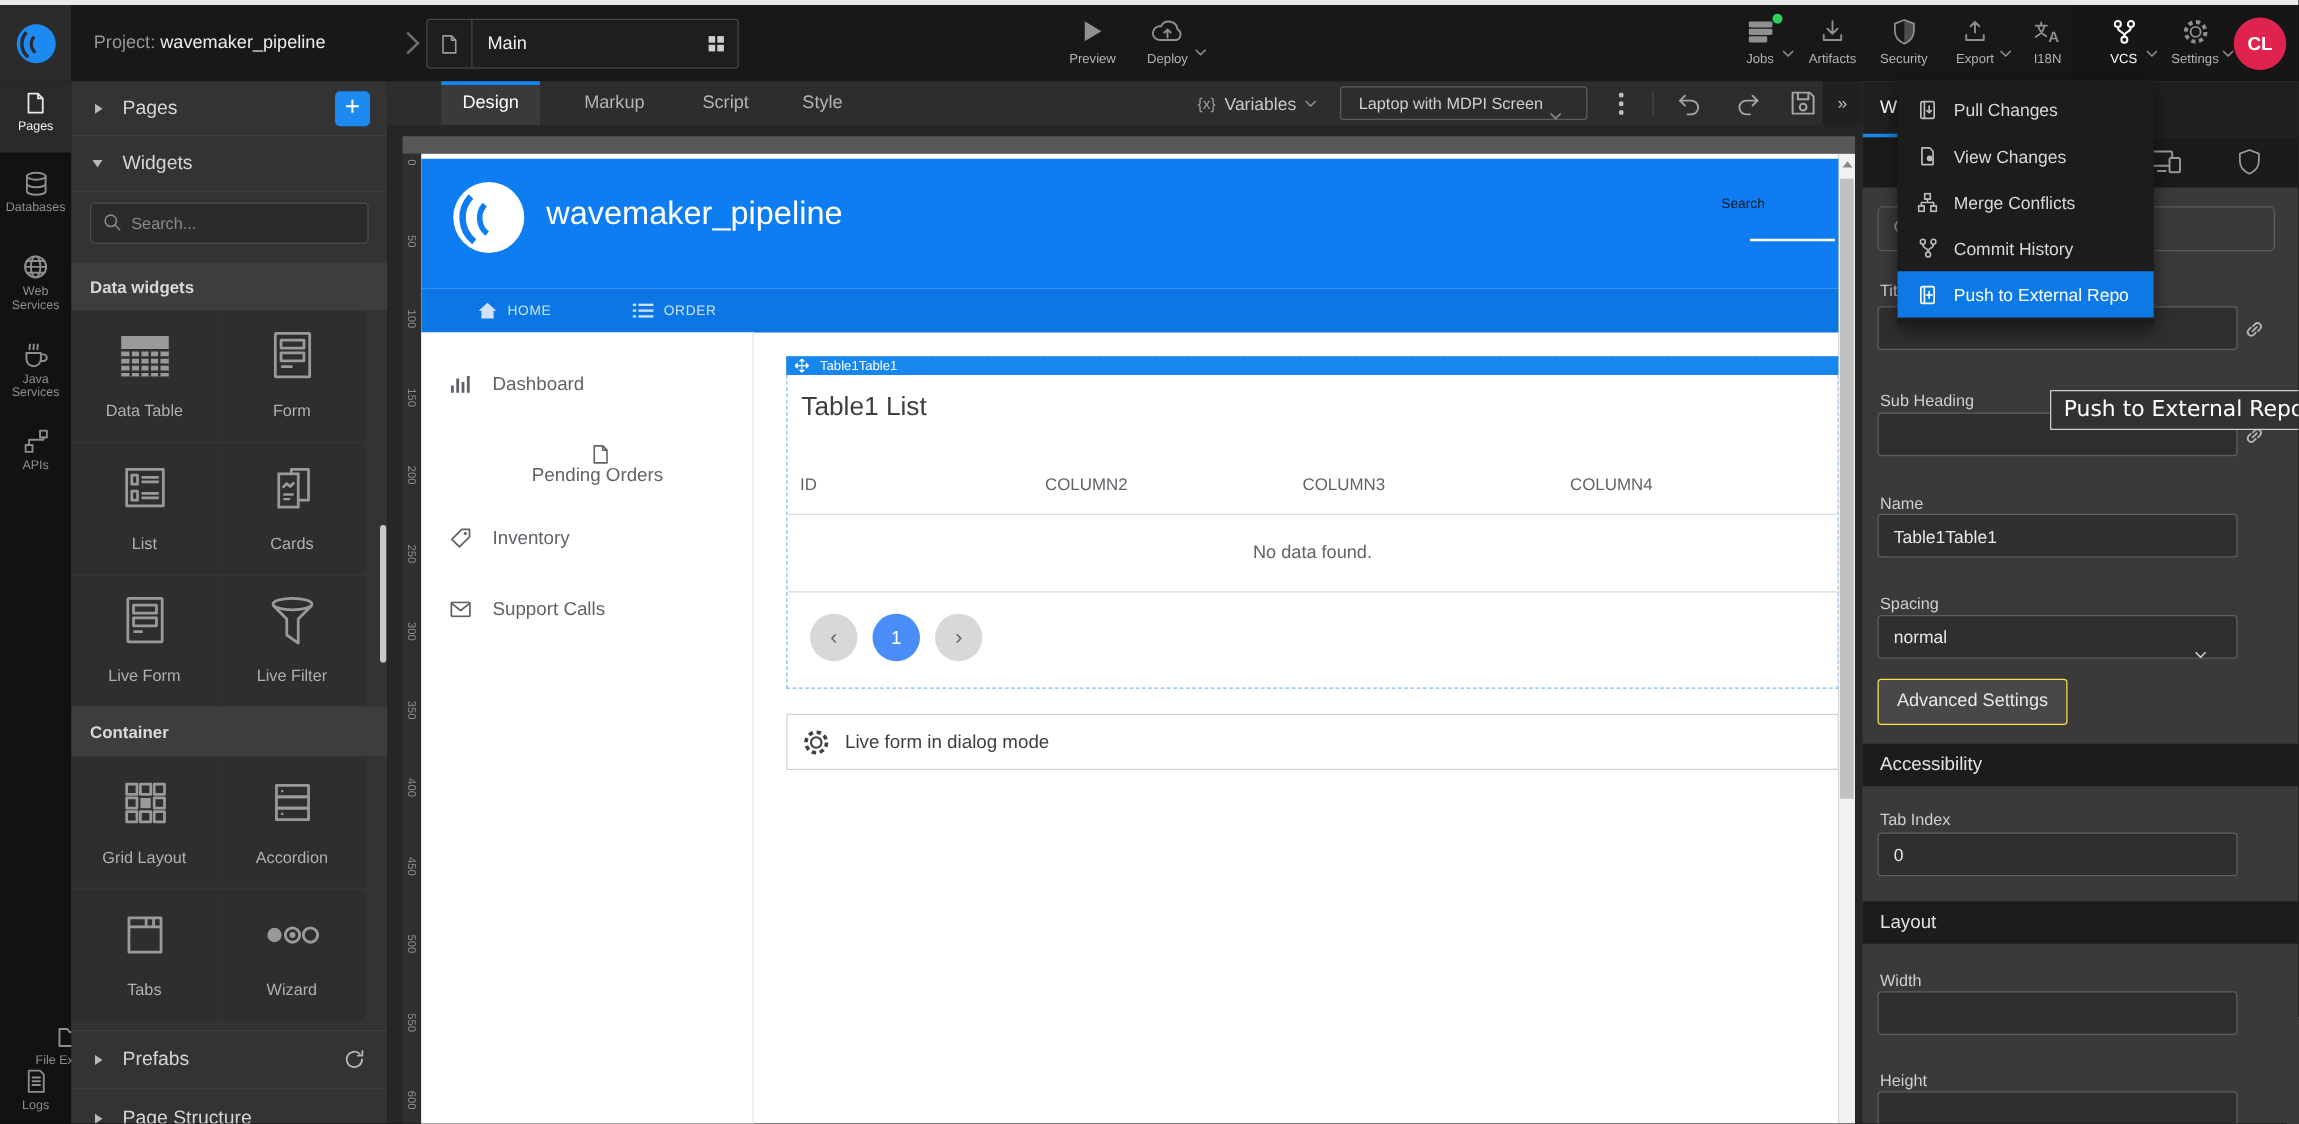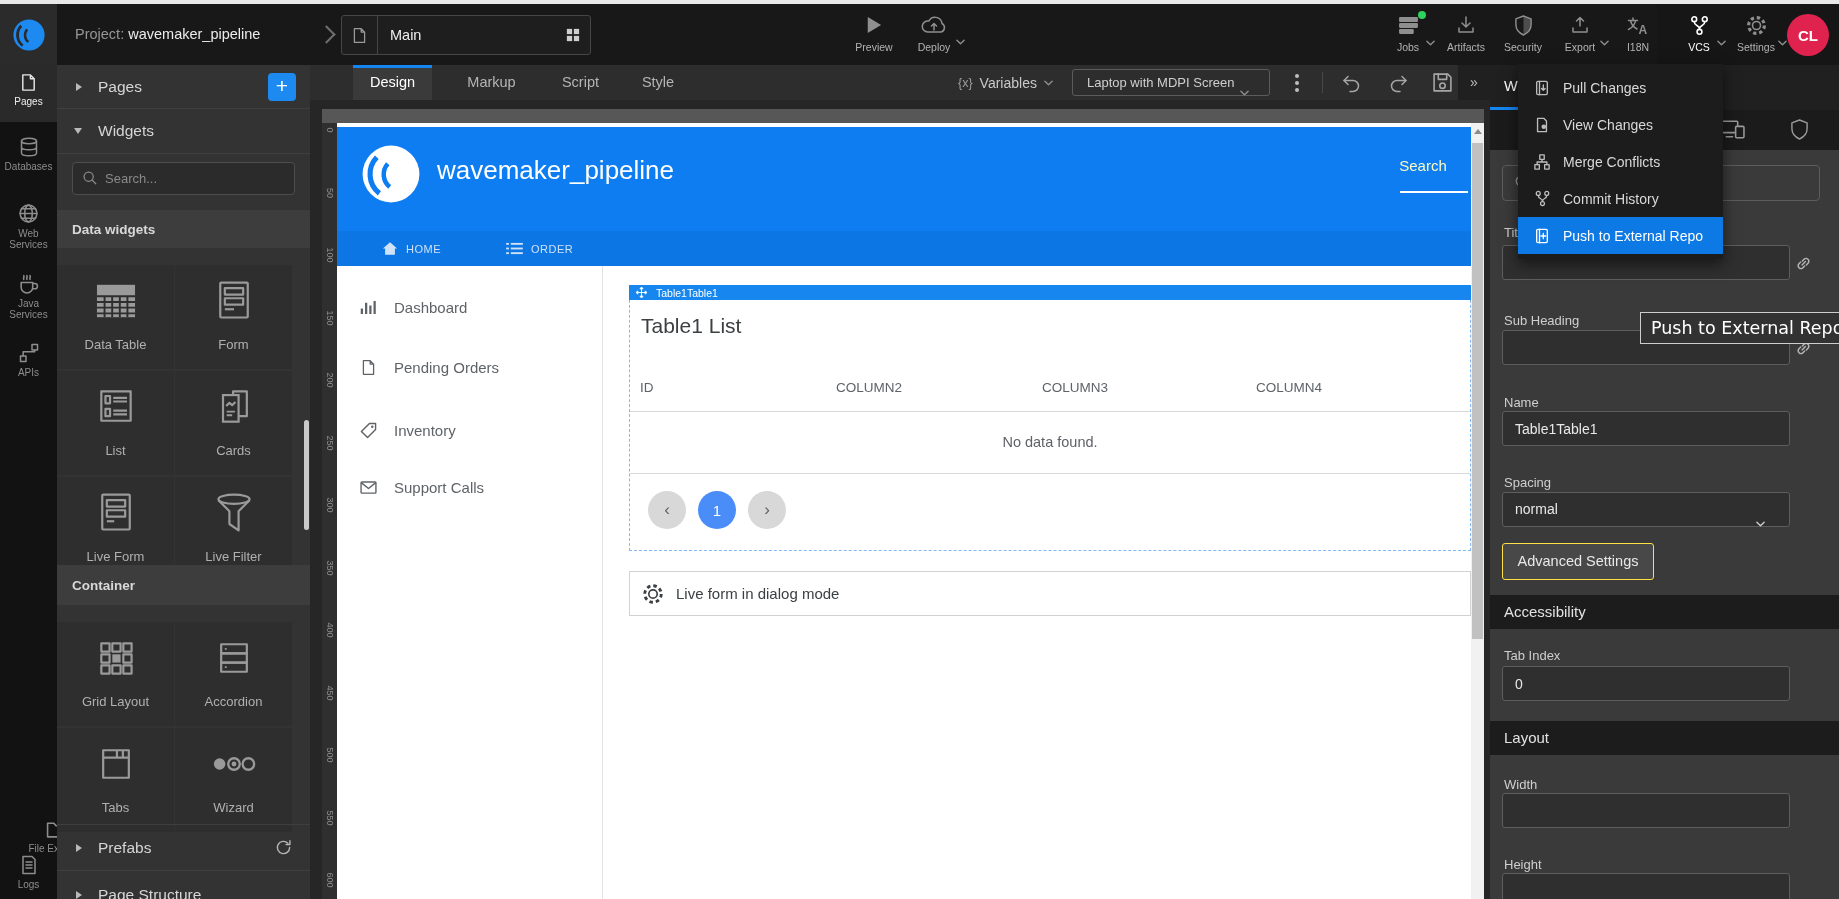--- a/index.html
+++ b/index.html
@@ -38,21 +38,21 @@
   .lp-row{position:absolute;left:0;width:253px;display:flex;align-items:center;color:#d5d5d5;border-bottom:1px solid #3f3f3f;box-sizing:border-box;font-size:15.5px;}
   .tri-r{width:0;height:0;border-left:6px solid #b9b9b9;border-top:4.5px solid transparent;border-bottom:4.5px solid transparent;margin-left:19px;}
   .tri-d{width:0;height:0;border-top:6px solid #b9b9b9;border-left:4.5px solid transparent;border-right:4.5px solid transparent;margin-left:17px;}
   .lp-row .t{margin-left:16px;}
   .addbtn{position:absolute;left:211px;top:8px;width:28px;height:28px;background:#1d8af2;border-radius:4px;color:#fff;font-size:21px;line-height:26px;text-align:center;}
   .collapsebtn{left:310px;top:71px;width:23px;height:29px;background:#3a3a3a;color:#c9c9c9;font-size:14px;text-align:center;line-height:29px;border-radius:2px;}
   .lp-search{position:absolute;left:15px;top:97px;width:223px;height:33px;background:#2b2b2b;border:1px solid #4d4d4d;border-radius:4px;box-sizing:border-box;color:#c9c9c9;font-size:13px;padding:0 8px 0 32px;font-family:inherit;outline:none;}
   .lp-search::placeholder{color:#8a8a8a;}
   .lp-searchic{position:absolute;left:25px;top:105px;color:#8a8a8a;}
   .lp-sec{position:absolute;left:0;width:253px;background:#3d3d3d;color:#d8d8d8;font-weight:bold;font-size:13.5px;box-sizing:border-box;padding-left:15px;display:flex;align-items:center;}
-  .tile{position:absolute;width:117px;height:104px;background:#2e2e2e;text-align:center;margin-top:16px;}
+  .tile{position:absolute;width:117px;height:104px;background:#2e2e2e;text-align:center;}
   .tile .tic{height:72px;display:flex;align-items:center;justify-content:center;color:#9a9a9a;}
   .tile .tl{font-size:13px;color:#b0b0b0;}
   .lp-thumb{position:absolute;left:247px;top:355px;width:5px;height:110px;background:#c9c9c9;border-radius:3px;}
   
   .canvas{left:310px;top:65px;width:1180px;height:834px;background:#262626;}
   .ctb{position:absolute;left:0;top:0;width:1180px;height:35px;background:#2d2d2d;}
   .ctab{position:absolute;top:0;height:35px;line-height:35px;text-align:center;color:#b5b5b5;font-size:14.5px;}
   .ctab.active{background:#3a3a3a;box-shadow:inset 0 3px 0 #1585f0;color:#fff;}
   .devsel{position:absolute;left:762px;top:4px;width:198px;height:27px;border:1px solid #5c5c5c;border-radius:3px;box-sizing:border-box;color:#cfcfcf;font-size:13px;line-height:25px;padding-left:14px;}
   .devsel .caret{position:absolute;right:10px;top:10px;}
@@ -64,21 +64,21 @@
   .rmark{position:absolute;left:0;width:15px;text-align:center;font-size:9px;color:#8e8e8e;transform:rotate(90deg);}
   .page{position:absolute;left:27px;top:23px;width:1134px;height:776px;background:#ffffff;overflow:hidden;}
   .csb{position:absolute;left:1161px;top:23px;width:13px;height:776px;background:#f1f1f1;}
   .csb .up{position:absolute;left:3px;top:6px;width:0;height:0;border-bottom:5px solid #8a8a8a;border-left:4px solid transparent;border-right:4px solid transparent;}
   .csb .thumb{position:absolute;left:1px;top:20px;width:11px;height:496px;background:#c1c1c1;}
   
   .apphead{position:absolute;left:0;top:4px;width:1134px;height:104px;background:#0d7df1;}
   .appnav{position:absolute;left:0;top:108px;width:1134px;height:35px;background:#0b76e4;display:flex;align-items:center;color:#cfe2fa;font-size:11px;letter-spacing:.5px;}
   .appnav .item{display:flex;align-items:center;gap:8px;margin-left:45px;}
   .apptitle{position:absolute;left:100px;top:28px;color:#fff;font-size:26px;}
-  .appsearch{position:absolute;left:1040px;top:30px;width:92px;text-align:center;color:#fef9c3;font-size:15px;}
+  .appsearch{position:absolute;left:1040px;top:30px;width:92px;text-align:left;color:#0f172a;font-size:11px;}
   .appsearchline{position:absolute;left:1063px;top:64px;width:68px;height:2px;background:#fff;}
   .sidenav{position:absolute;left:0;top:143px;width:266px;height:633px;background:#fff;border-right:1px solid #e3e3e3;box-sizing:border-box;}
   .sn-item{position:absolute;left:0;width:266px;height:24px;display:flex;align-items:center;color:#5f6368;font-size:15px;}
   .sn-item .ic{margin-left:21px;width:20px;display:flex;justify-content:center;color:#5f6368;}
   .sn-item .t{margin-left:16px;}
   .widget{position:absolute;left:292px;top:162px;width:842px;height:266px;border:1px dashed #85b7f3;box-sizing:border-box;background:#fff;}
   .wlabel{position:absolute;left:-1px;top:-1px;width:842px;height:15px;background:#1787ef;color:#fff;font-size:10.5px;display:flex;align-items:center;gap:9px;padding-left:7px;box-sizing:border-box;}
   .wtitle{position:absolute;left:11px;top:28px;font-size:21px;color:#3c4043;}
   .wcol{position:absolute;top:94px;font-size:13.5px;color:#5f6368;}
   .wline{position:absolute;left:0;width:840px;height:1px;background:#d7dadd;}
@@ -596,21 +596,21 @@
 
         <div class="sidenav">
           <div class="sn-item" style="top:29px;">
             <span class="ic">
                 <svg viewBox="0 0 18 18" width="17" height="17">
                   <path d="M2 16v-6 M6.5 16V4 M11 16V7 M15.5 16V2" stroke="currentColor" stroke-width="2.4"></path>
                 </svg>
               </span>
             <span class="t">Dashboard</span>
           </div>
-          <div class="sn-item" style="top:89px;">
+          <div class="sn-item" style="top:89px;flex-direction:column;">
             <span class="ic">
                 <svg viewBox="0 0 20 20" width="17" height="17">
                   <path class="s" d="M4 2h8l4 4v12H4z M12 2v4h4"></path>
                 </svg>
               </span>
             <span class="t">Pending Orders</span>
           </div>
           <div class="sn-item" style="top:152px;">
             <span class="ic">
                 <svg viewBox="0 0 18 18" width="17" height="17">

